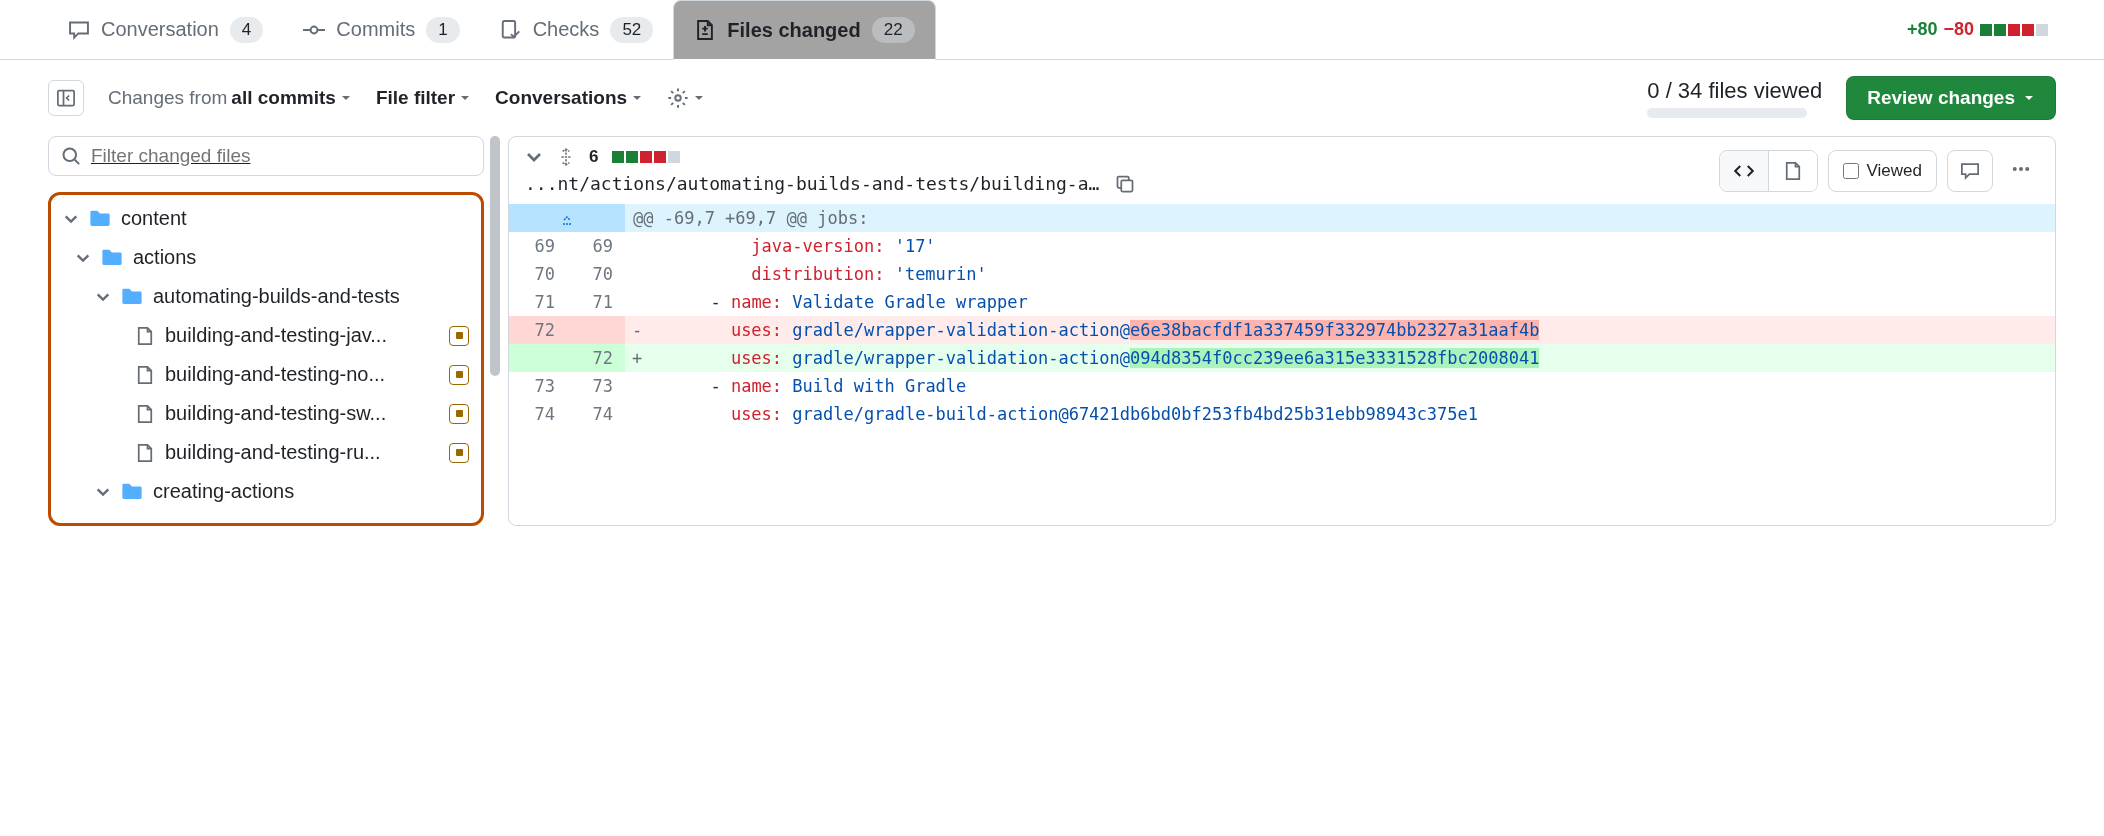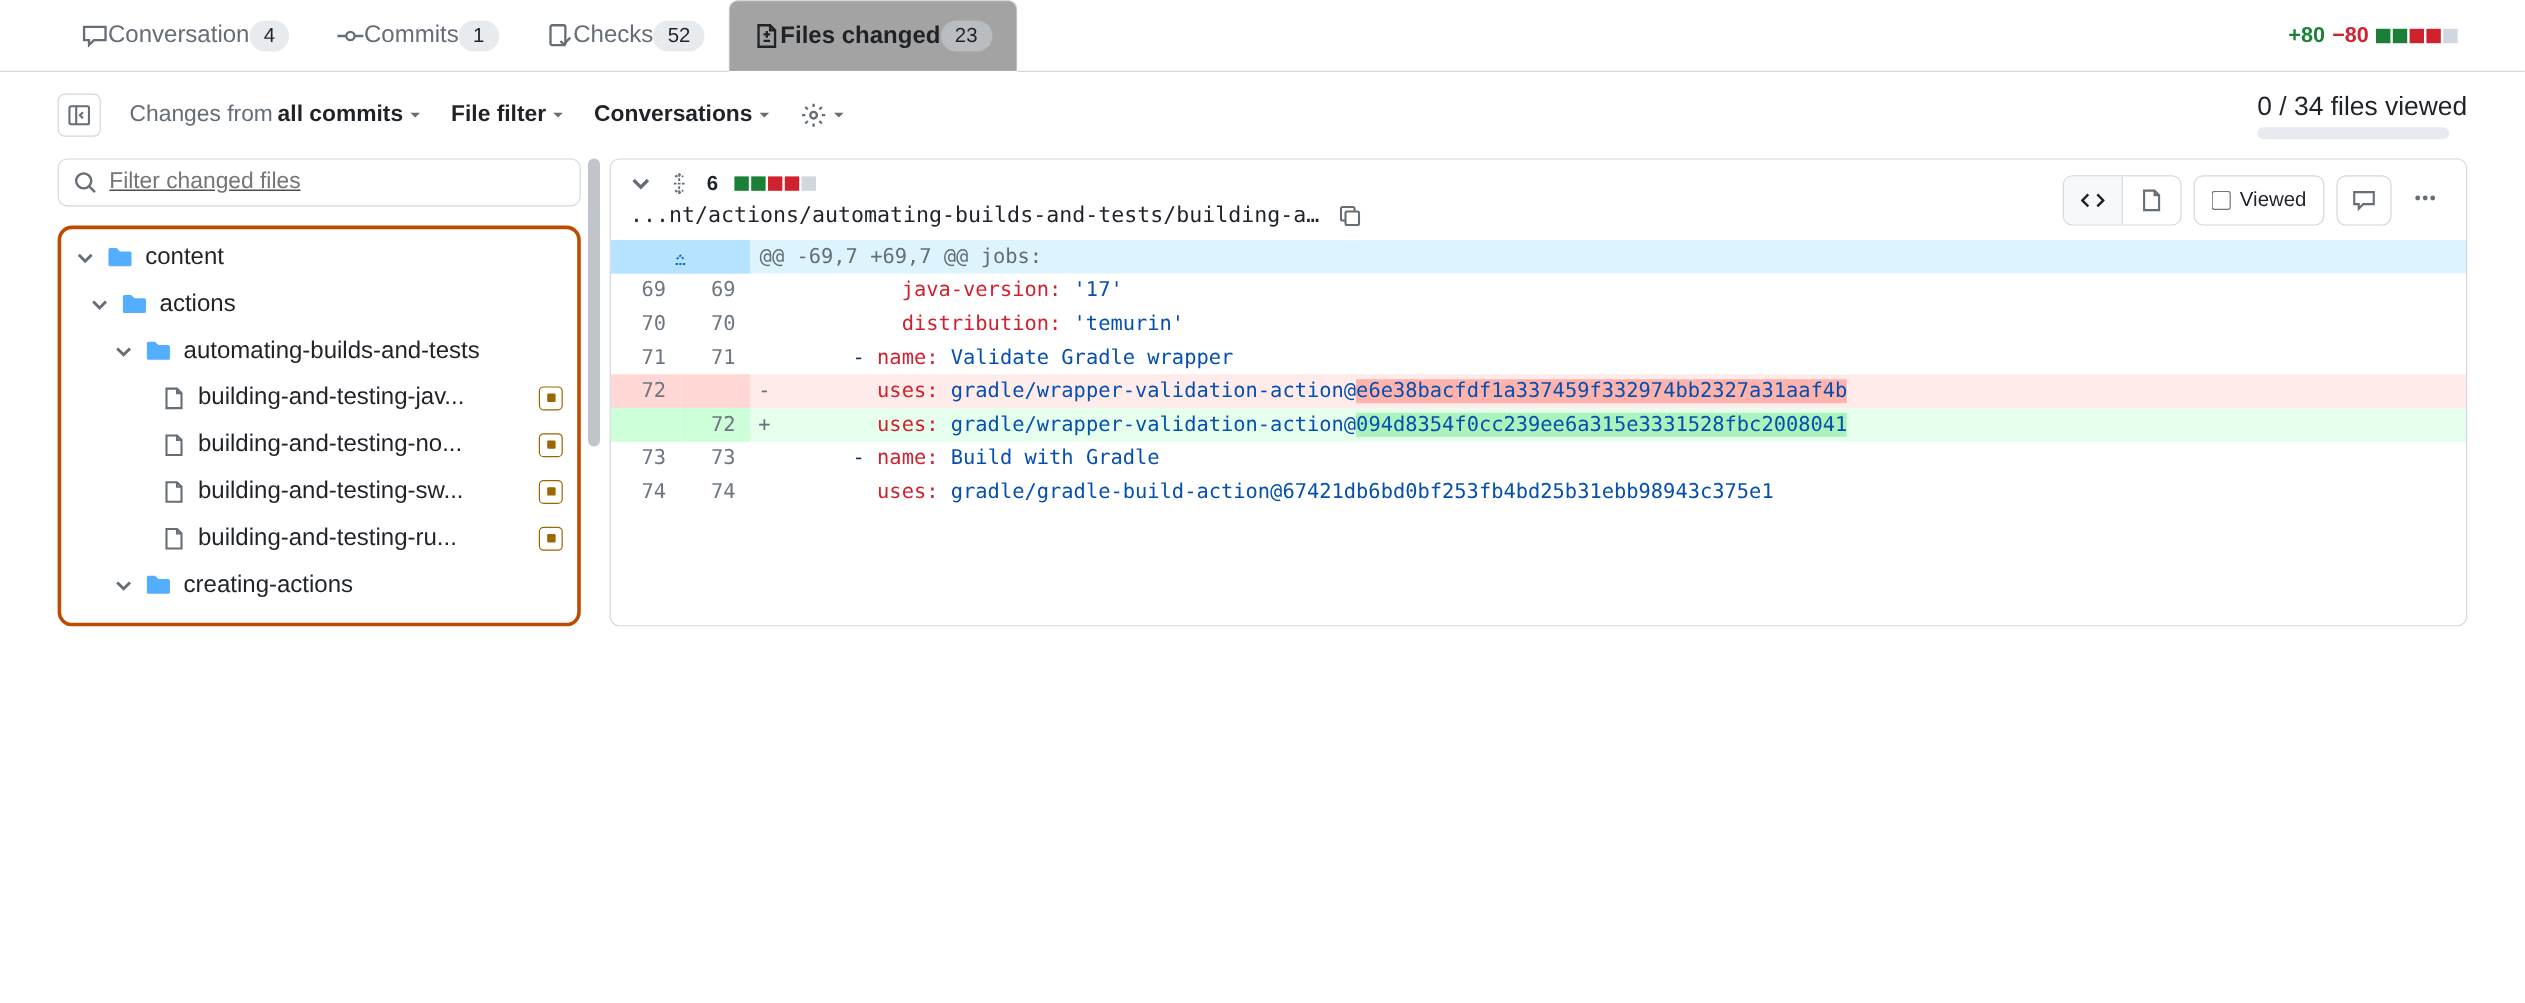--- a/index.html
+++ b/index.html
@@ -1,20 +1,20 @@
 <!DOCTYPE html>
 <html><head>
 <meta charset="utf-8">
 <style>
 * { box-sizing: border-box; margin: 0; padding: 0; }
 body { font-family: -apple-system, BlinkMacSystemFont, "Segoe UI", Helvetica, Arial, sans-serif; font-size: 14px; color: #1f2328; background: #fff; }
 
 
 .tabs { display: flex; align-items: center; border-bottom: 1px solid #d0d7de; padding: 0 48px; }
-.tab { display: flex; align-items: center; gap: 0; padding: 16px 20px; color: #656d76; cursor: pointer; font-size: 20px; }
+.tab { display: flex; align-items: center; gap: 11px; padding: 16px 20px; color: #656d76; cursor: pointer; font-size: 20px; }
 .tab.active { background: #a3a3a3; border: 1px solid #d0d7de; border-bottom-color: #fff; border-radius: 8px 8px 0 0; margin-bottom: -1px; color: #1f2328; font-weight: 600; }
 .tab .count { background: #d0d7de80; border-radius: 24px; padding: 3px 12px; font-size: 17px; font-weight: 500; color: #1f2328; }
 .tab svg { flex-shrink: 0; }
 .tabs-spacer { flex: 1; }
 .diffstat { display: flex; align-items: center; gap: 6px; font-weight: 600; font-size: 18px; padding-right: 8px; }
 .diffstat .add { color: #1a7f37; }
 .diffstat .del { color: #cf222e; }
 .diffstat .blocks { display: flex; gap: 2px; }
 .diffstat .blocks span { width: 12px; height: 12px; }
 .bg-add { background: #1a7f37; }
@@ -117,21 +117,21 @@
       </svg>
     <span>Checks</span>
     <span class="count">52</span>
   </div>
   <div class="tab active">
     <svg width="22" height="22" viewBox="0 0 16 16" fill="none" stroke="#1f2328" stroke-width="1.4">
         <path d="M3 1.5h7l3 3v10H3z"></path>
         <path d="M10 1.5v3h3M6 7h4M8 5v4M6 11h4"></path>
       </svg>
     <span>Files changed</span>
-    <span class="count">23</span>
+    <span class="count">22</span>
   </div>
   <div class="tabs-spacer"></div>
   <div class="diffstat">
     <span class="add">+80</span>
     <span class="del">−80</span>
     <span class="blocks">
       <span class="bg-add"></span>
         <span class="bg-add"></span>
         <span class="bg-del"></span>
         <span class="bg-del"></span>
@@ -173,20 +173,26 @@
       </svg>
     <svg width="12" height="12" viewBox="0 0 12 12" fill="#656d76">
         <path d="M2 4l4 4 4-4z"></path>
       </svg>
   </div>
   <div class="toolbar-spacer"></div>
   <div>
     <div class="viewed-status">0 / 34 files viewed</div>
     <div class="viewed-bar"></div>
   </div>
+  <button class="review-btn">
+    <span>Review changes</span>
+    <svg width="12" height="12" viewBox="0 0 12 12" fill="#fff">
+        <path d="M2 4l4 4 4-4z"></path>
+      </svg>
+  </button>
 </div>
 
 <div class="main">
   <div class="sidebar">
     <div class="sidebar-inner">
       <div class="filter-input-wrap">
         <svg width="20" height="20" viewBox="0 0 16 16" fill="none" stroke="#656d76" stroke-width="1.6">
             <circle cx="7" cy="7" r="5"></circle>
             <path d="M11 11l3.5 3.5"></path>
           </svg>

